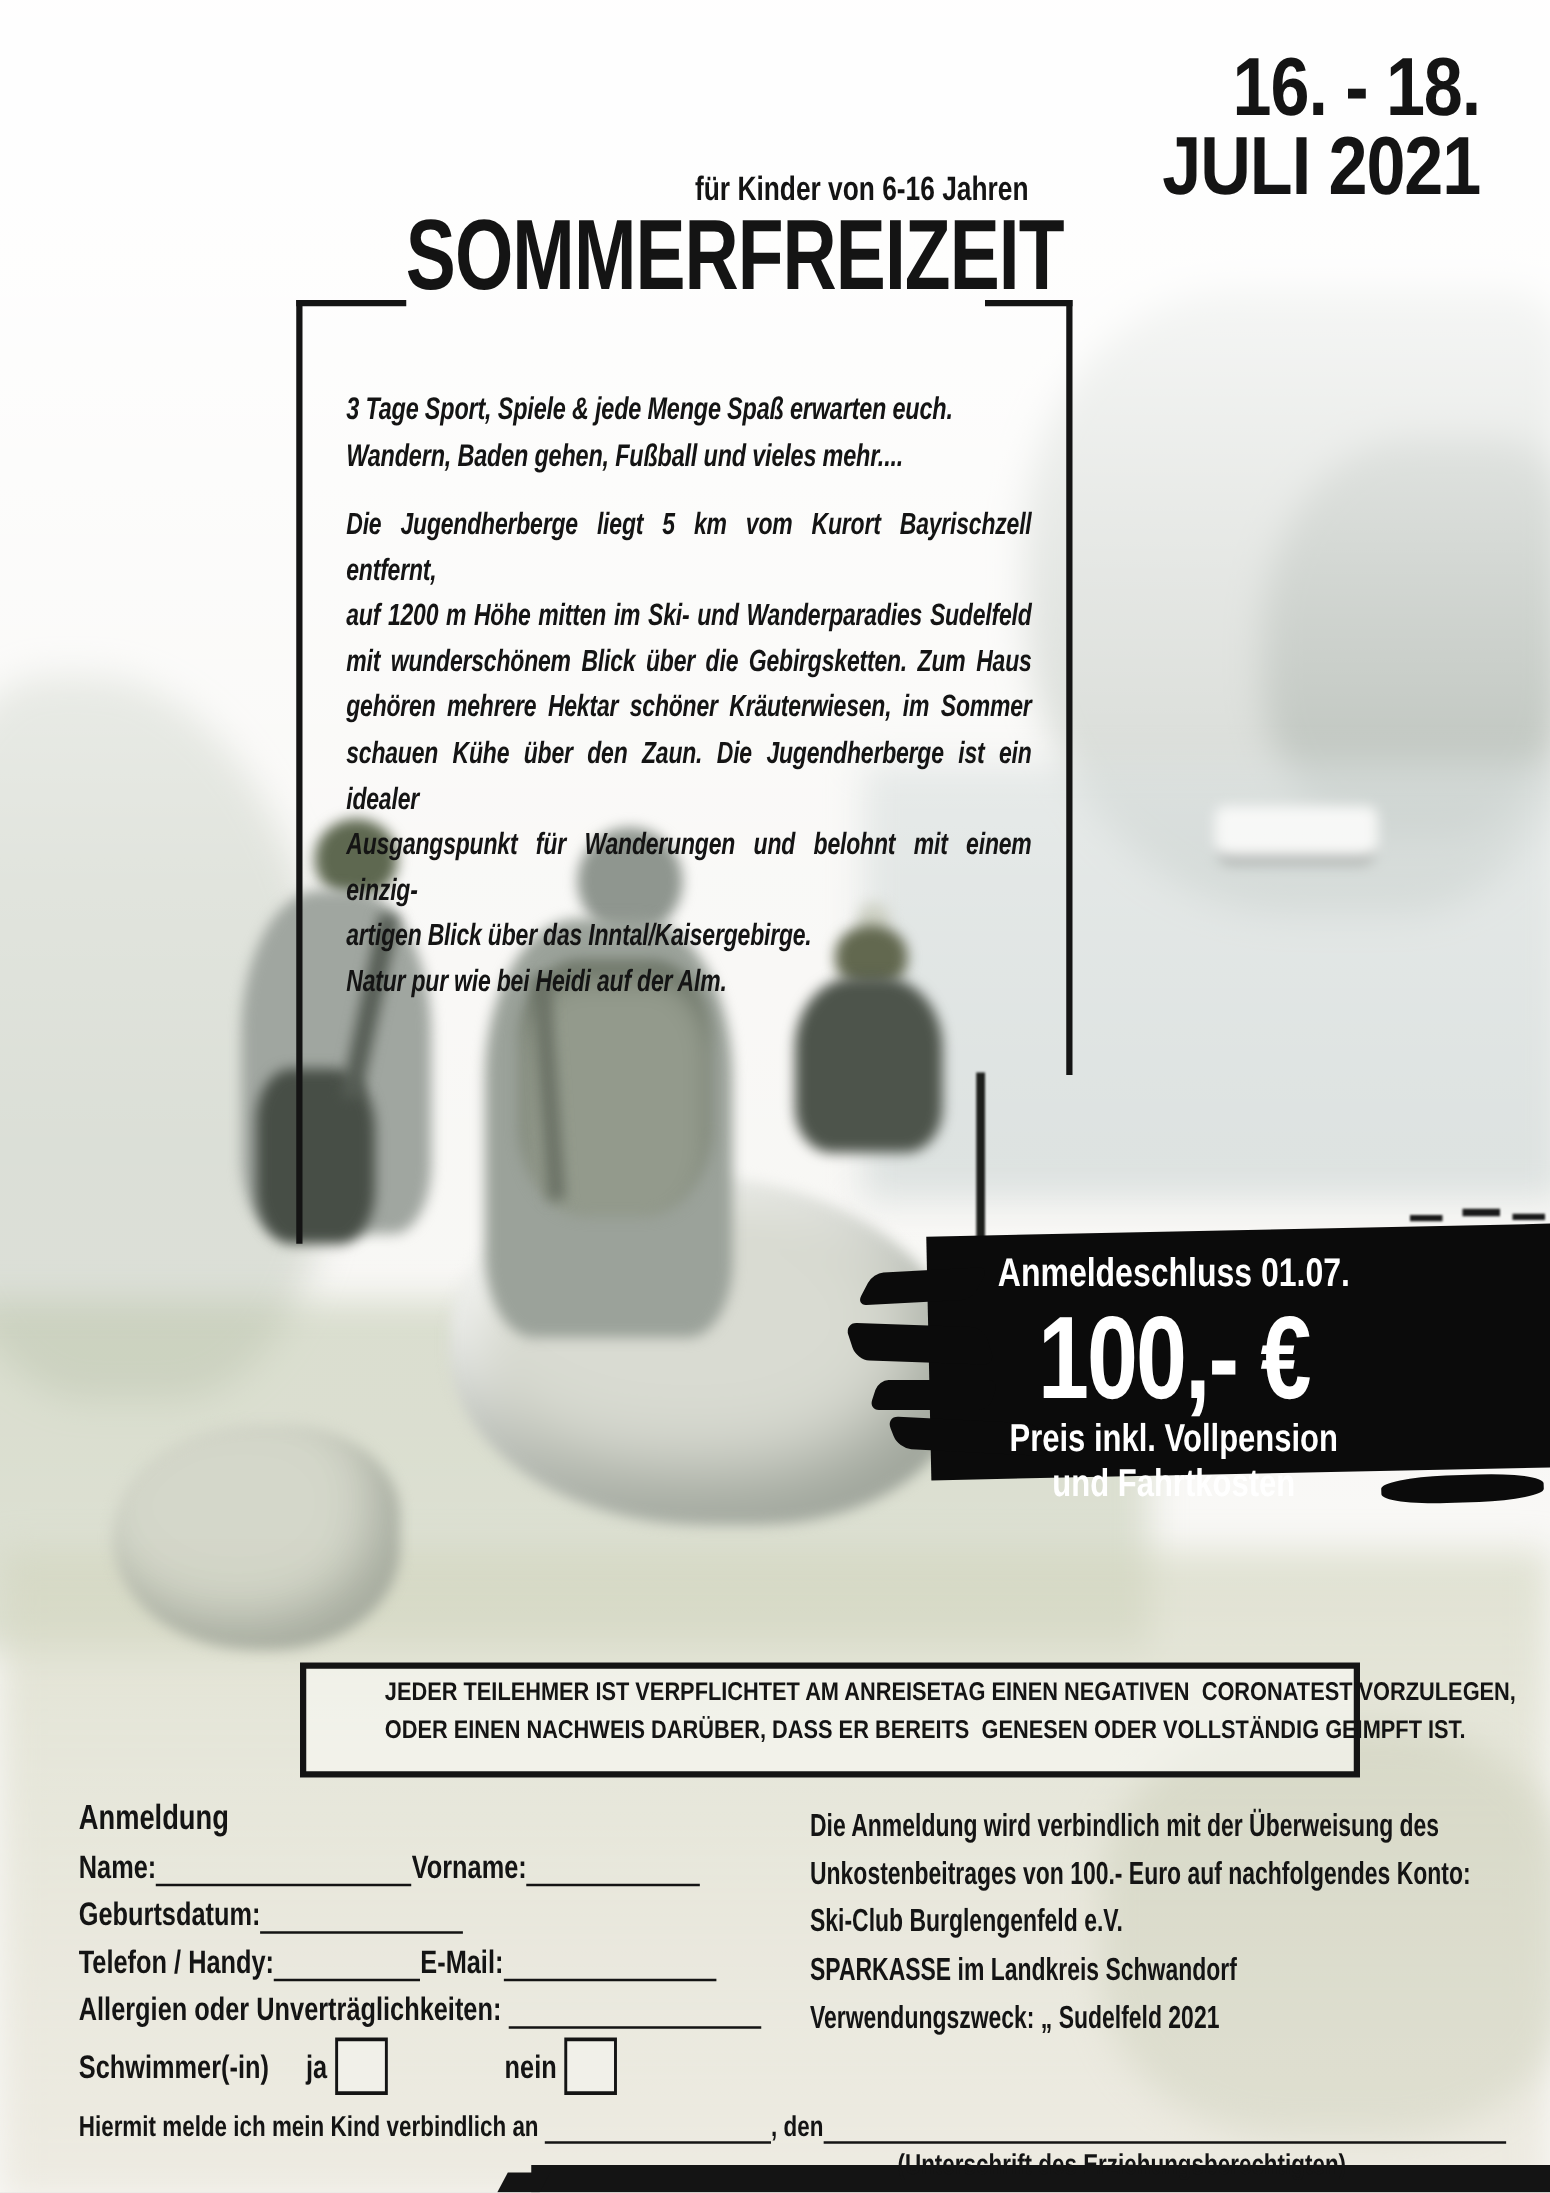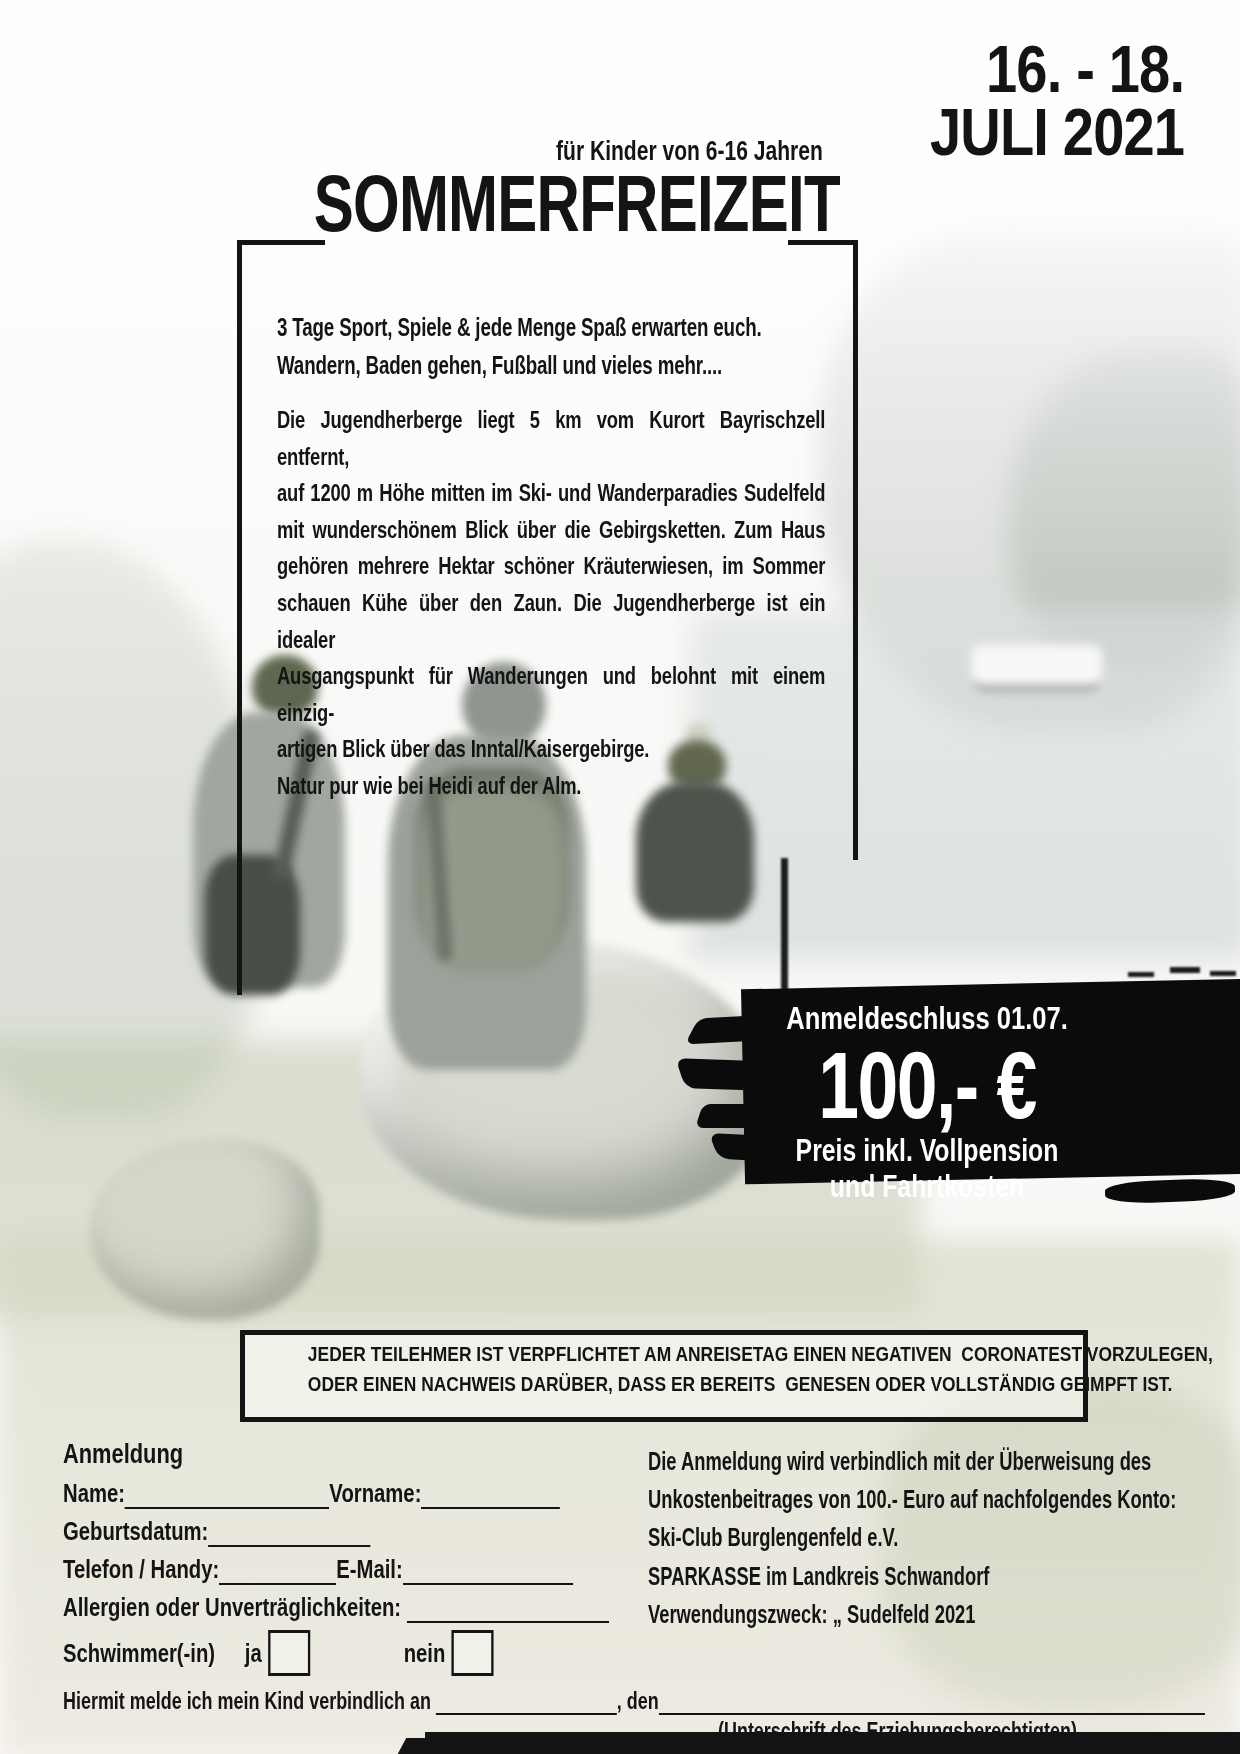--- a/index.html
+++ b/index.html
@@ -14,21 +14,21 @@
   .ph2{position:absolute;filter:blur(5px);}
   .veil{position:absolute;left:0;top:0;width:1240px;height:1754px;z-index:2;pointer-events:none;
     background:linear-gradient(180deg,
       rgba(255,255,255,0.95) 0%,rgba(255,255,255,0.88) 12%,rgba(255,255,255,0.62) 26%,
       rgba(255,255,255,0.38) 40%,rgba(255,255,255,0.26) 52%,rgba(255,255,255,0.28) 66%,
       rgba(255,255,255,0.40) 80%,rgba(255,255,255,0.48) 100%);}
   .txt{z-index:10;}
   
   .bar{position:absolute;background:#141414;z-index:9;}
   
-  .pwrap{width:548px;}
+  .pwrap{width:548px;font-style:italic;}
   .pinner{width:731px;transform:scaleX(0.75);transform-origin:left top;font-size:24.5px;line-height:36.6px;font-weight:bold;letter-spacing:-0.2px;}
   .pline{text-align:justify;text-align-last:justify;}
   
   .banner-txt{color:#fff;text-align:center;}
   .brush{position:absolute;background:#0b0b0b;}
   
   .corona{border:5px solid #141414;background:rgba(248,248,243,0.62);text-align:center;z-index:9;}
   .cline{font-size:20.5px;line-height:30px;font-weight:bold;transform:scaleX(0.85);transform-origin:center top;white-space:pre;}
   
   .frow{display:flex;align-items:flex-end;white-space:pre;font-size:26px;font-weight:bold;
@@ -79,21 +79,21 @@
   </div>
 
 
   <div class="abs txt xb" style="right:56px;top:38px;text-align:right;font-size:66px;line-height:0.95;transform:scaleX(0.85);transform-origin:right top;letter-spacing:-1px;">
     <div>16. - 18.</div>
     <div>JULI 2021</div>
   </div>
 
   <div class="abs txt b nw" style="left:556px;top:136px;font-size:27px;transform:scaleX(0.78);transform-origin:left top;">für Kinder von 6-16 Jahren</div>
 
-  <div class="abs txt" style="left:226px;top:158px;width:620px;">
+  <div class="abs txt" style="left:237px;top:158px;width:620px;">
     <span class="xb" style="display:inline-block;font-size:80px;letter-spacing:-1px;transform:scaleX(0.75);transform-origin:center top;white-space:pre;">SOMMERFREIZEIT</span>
   </div>
 
   <div class="bar" style="left:237px;top:240px;width:5px;height:755px;"></div>
   <div class="bar" style="left:237px;top:240px;width:88px;height:5px;"></div>
   <div class="bar" style="left:788px;top:240px;width:70px;height:5px;"></div>
   <div class="bar" style="left:853px;top:240px;width:5px;height:620px;"></div>
 
   <div class="abs txt pwrap" style="left:277px;top:308px;">
     <div class="pinner" style="font-size:25px;line-height:38px;">
@@ -115,21 +115,21 @@
     </div>
   </div>
 
   <div class="abs txt" style="left:685px;top:968px;width:555px;height:235px;">
     <div class="brush" style="left:58px;top:16px;right:-12px;bottom:24px;transform:rotate(-1.2deg);"></div>
     <div class="brush" style="left:8px;top:48px;width:90px;height:26px;transform:skewX(-30deg) rotate(-3deg);border-radius:8px;"></div>
     <div class="brush" style="left:-4px;top:92px;width:110px;height:30px;transform:skewX(20deg) rotate(2deg);border-radius:10px;"></div>
     <div class="brush" style="left:14px;top:136px;width:96px;height:24px;transform:skewX(-18deg);border-radius:8px;"></div>
     <div class="brush" style="left:30px;top:168px;width:120px;height:26px;transform:skewX(24deg) rotate(3deg);border-radius:10px;"></div>
     <div class="brush" style="left:420px;top:212px;width:130px;height:22px;transform:rotate(-2deg);border-radius:40%;"></div>
-    <div class="abs banner-txt" style="left:62px;top:32px;width:360px;">
+    <div class="abs banner-txt" style="left:74px;top:32px;width:360px;">
       <div class="b nw" style="font-size:32px;display:inline-block;transform:scaleX(0.8);transform-origin:center top;">Anmeldeschluss 01.07.</div>
       <div class="xb nw" style="font-size:94px;line-height:1.0;margin-top:2px;letter-spacing:-2px;display:inline-block;transform:scaleX(0.78);transform-origin:center top;display:block;">100,- €</div>
       <div class="b nw" style="font-size:31px;display:block;transform:scaleX(0.8);transform-origin:center top;">Preis inkl. Vollpension</div>
       <div class="b nw" style="font-size:31px;display:block;transform:scaleX(0.8);transform-origin:center top;">und Fahrtkosten</div>
     </div>
   </div>
 
   <div class="abs corona" style="left:240px;top:1330px;width:838px;height:78px;padding-top:4px;">
     <div class="cline">JEDER TEILEHMER IST VERPFLICHTET AM ANREISETAG EINEN NEGATIVEN  CORONATEST VORZULEGEN,</div>
     <div class="cline">ODER EINEN NACHWEIS DARÜBER, DASS ER BEREITS  GENESEN ODER VOLLSTÄNDIG GEIMPFT IST.</div>

